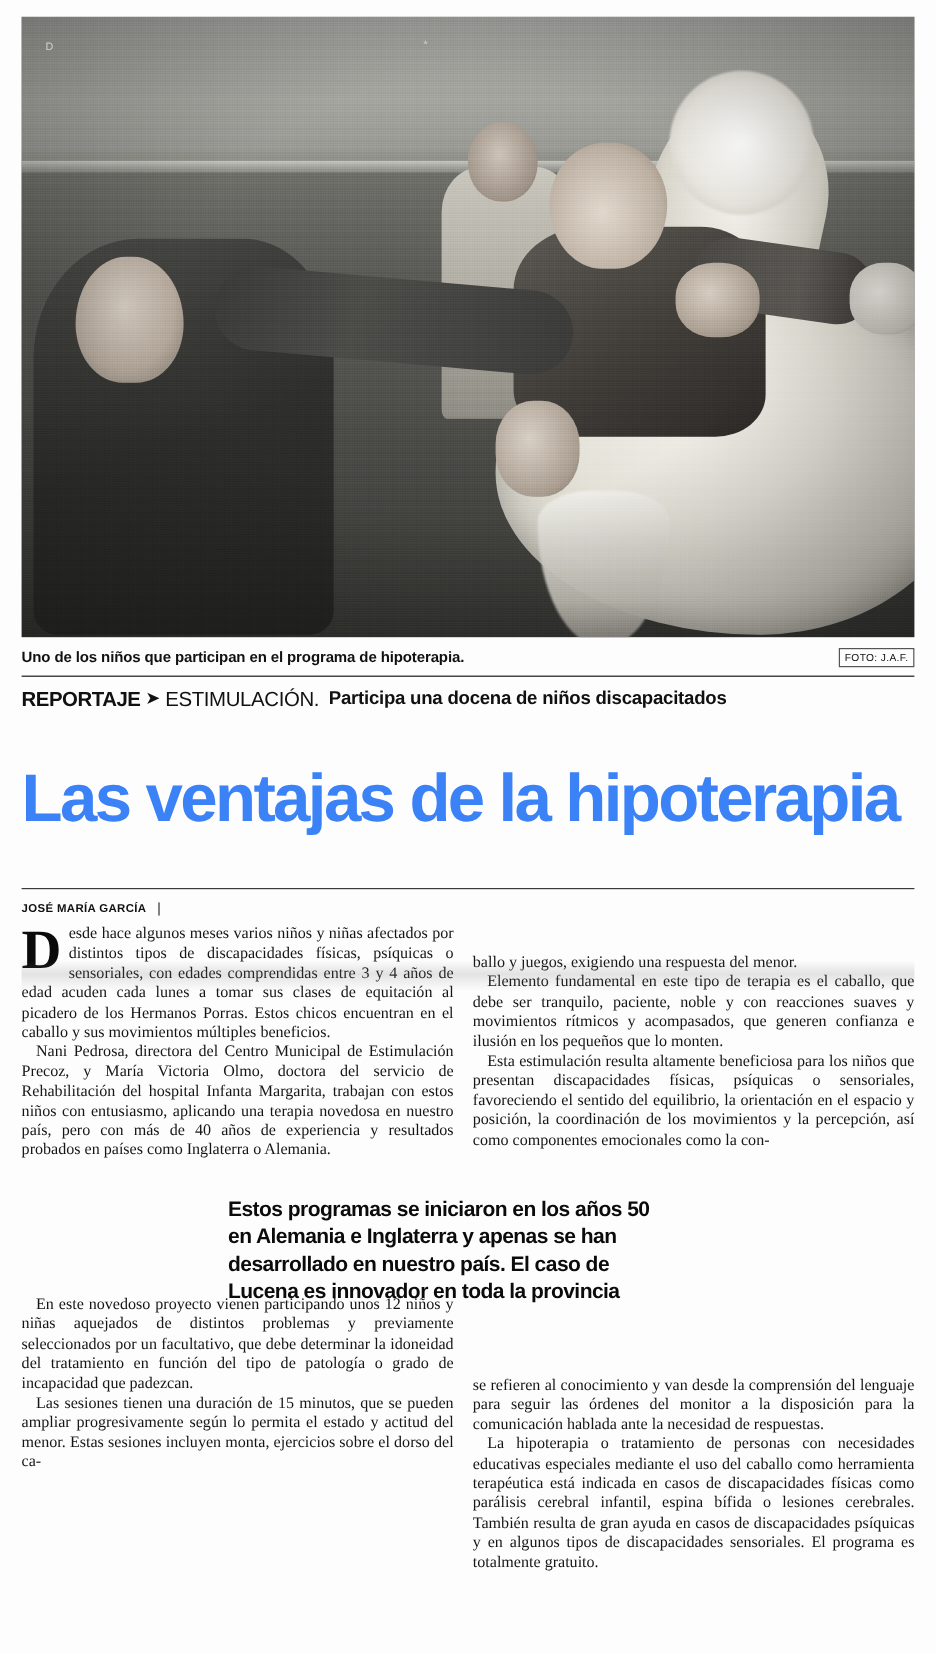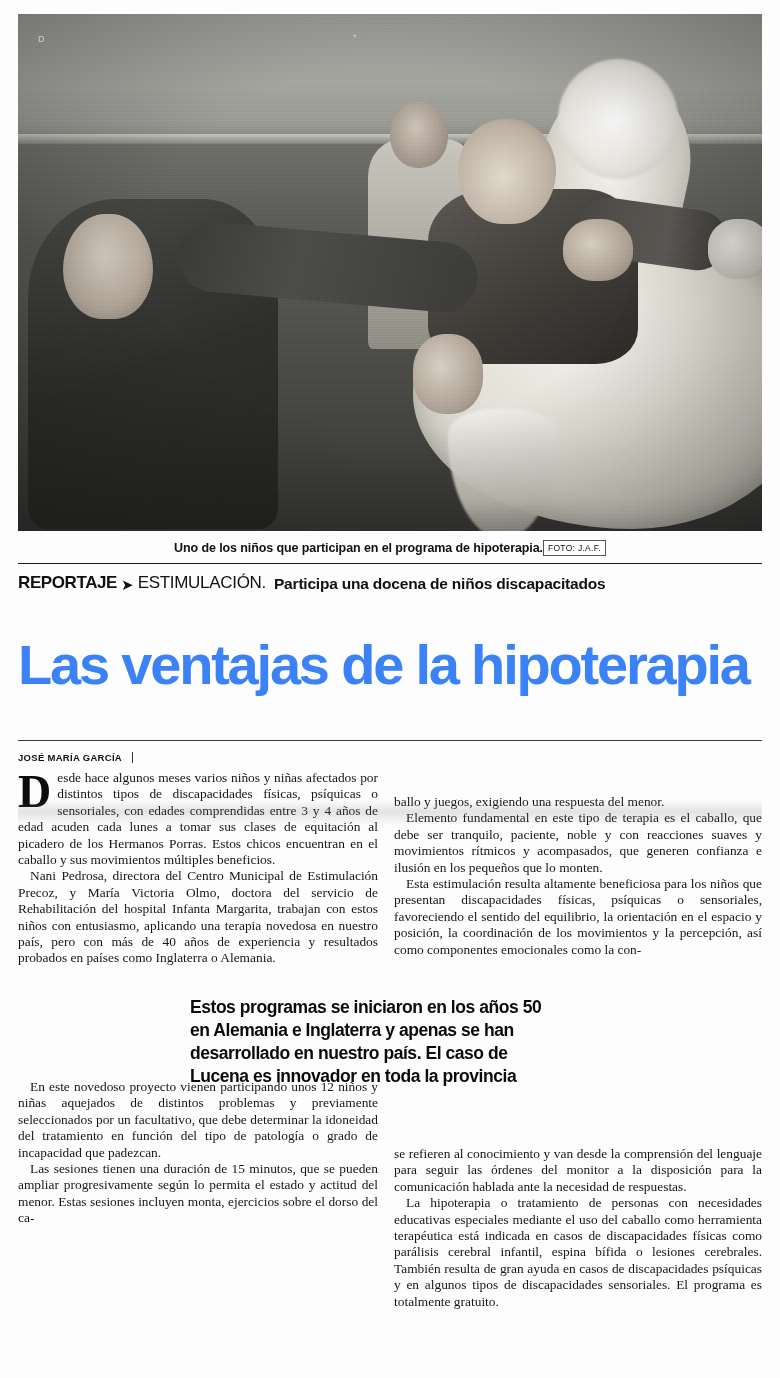--- a/index.html
+++ b/index.html
@@ -184,21 +184,21 @@
 
   
   .caption-row {
     position: absolute;
     left: 18px;
     top: 537px;
     width: 744px;
     height: 22px;
     display: flex;
     align-items: center;
-    justify-content: center;
+    justify-content: space-between;
   }
   .caption-text {
     font-family: "Liberation Sans", sans-serif;
     font-weight: bold;
     font-size: 12.5px;
     letter-spacing: -0.1px;
     color: #111;
   }
   .photo-credit {
     font-family: "Liberation Sans", sans-serif;
@@ -219,21 +219,21 @@
   }
   .rule.thin { height: 1px; background: #3a3a3a; }
 
   
   .kicker {
     position: absolute;
     left: 18px;
     top: 573px;
     width: 744px;
     display: flex;
-    align-items: flex-end;
+    align-items: center;
     gap: 4px;
     font-family: "Liberation Sans", sans-serif;
   }
   .kicker .label {
     font-weight: bold;
     font-size: 17px;
     letter-spacing: -0.4px;
   }
   .kicker .arrow {
     font-size: 15px;

